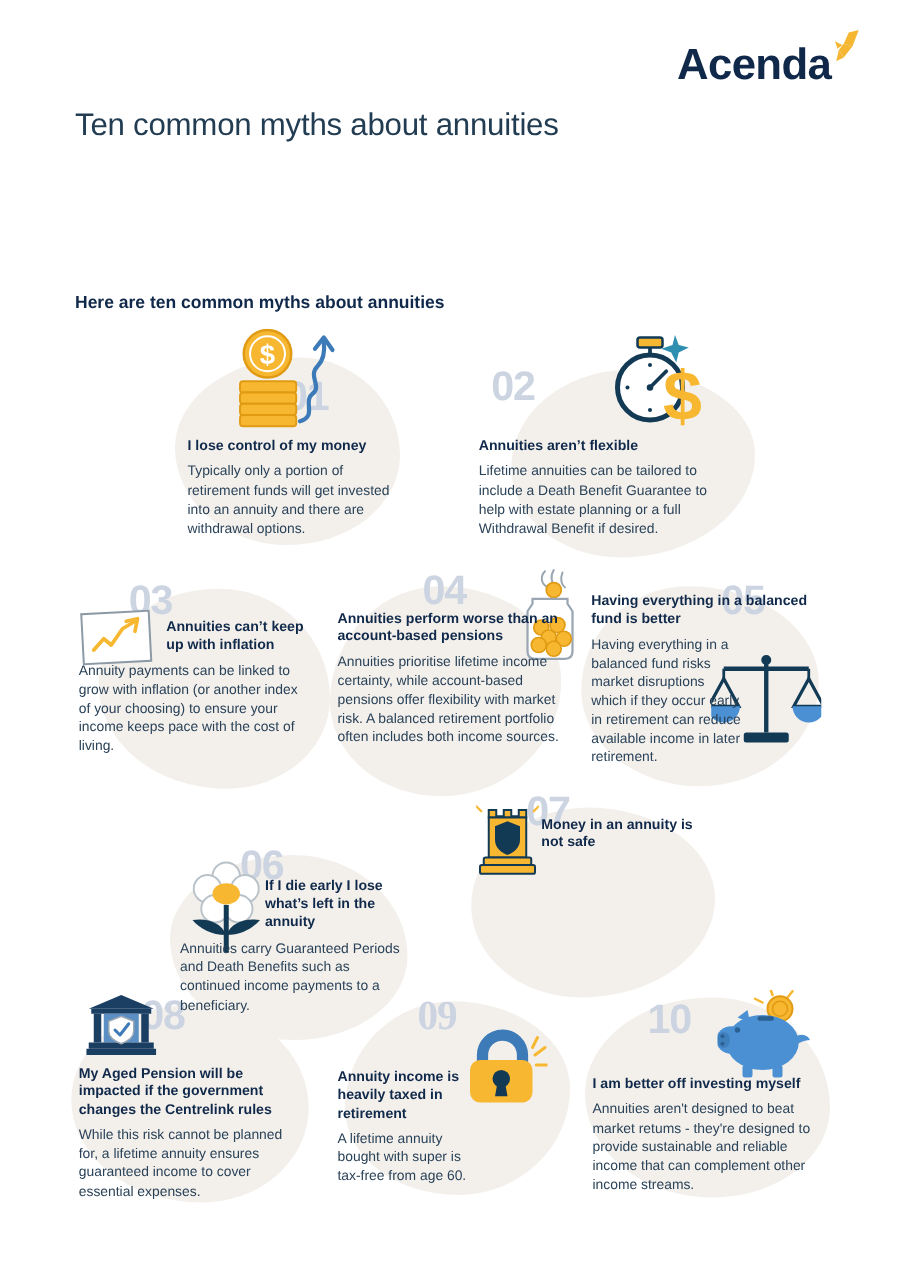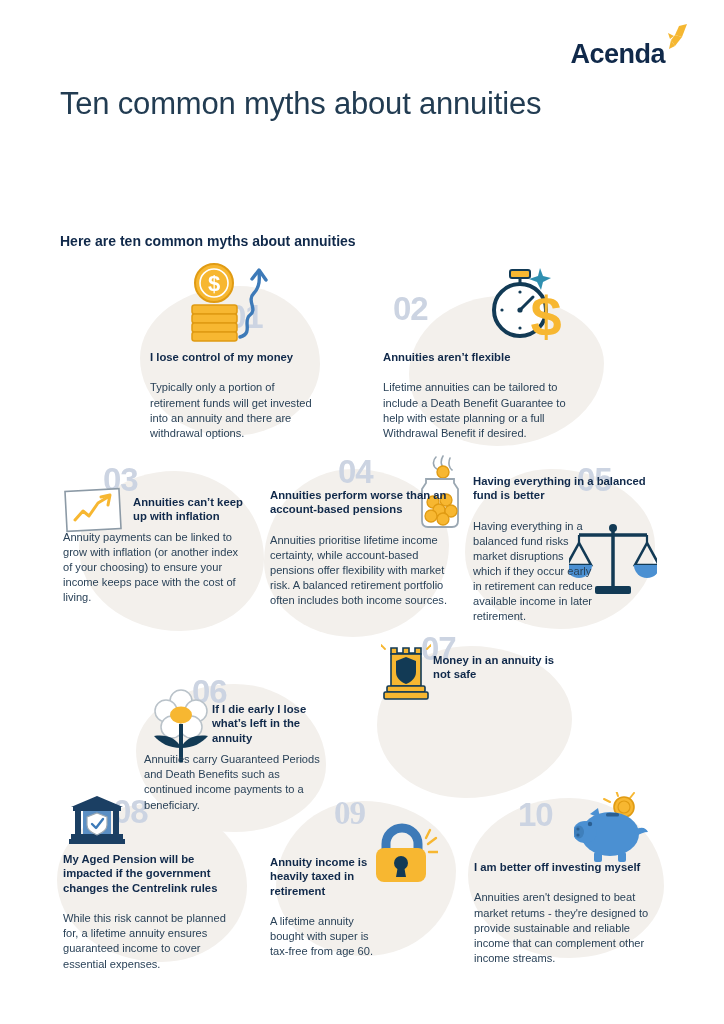--- a/index.html
+++ b/index.html
@@ -14,49 +14,49 @@
     width: 724px; height: 1024px;
     background: #ffffff;
   }
 
   
   #logo {
     position: absolute; top: 24px; right: 36px;
     display: flex; align-items: flex-end; gap: 0px;
   }
   #logo .wordmark {
-    font-size: 27px; font-weight: 700; letter-spacing: -0.5px;
+    font-size: 35px; font-weight: 700; letter-spacing: -0.5px;
     color: #10294a; line-height: 1;
   }
   #logo .mark { margin-left: -3px; margin-bottom: 10px; }
 
   
   #headline {
     position: absolute; left: 60px; top: 86px;
-    font-size: 31px; font-weight: 400; color: #223c52;
+    font-size: 25px; font-weight: 400; color: #223c52;
     letter-spacing: -0.2px;
   }
   #intro {
     position: absolute; left: 60px; top: 128px; width: 590px;
     font-size: 14.3px; line-height: 20.5px; color: #3d7ab8;
   }
   #subhead {
     position: absolute; left: 60px; top: 233px;
     font-size: 14px; font-weight: 700; color: #10294a;
   }
 
   
   .myth { position: absolute; }
   .myth .title {
     font-size: 11.3px; font-weight: 700; color: #10294a;
     line-height: 14.4px; position: relative; z-index: 4;
   }
   .myth .body {
     font-size: 11.1px; line-height: 15.1px; color: #2a4258;
-    margin-top: 16px; position: relative; z-index: 4;
+    margin-top: 6px; position: relative; z-index: 4;
   }
   .blob {
     position: absolute; background: #f3f0ec; z-index: 0;
   }
   .num {
     position: absolute; z-index: 1;
     font-size: 33px; font-weight: 700; color: #ccd4e2;
     letter-spacing: -1px; line-height: 1;
   }
   .icon { position: absolute; z-index: 3; }

